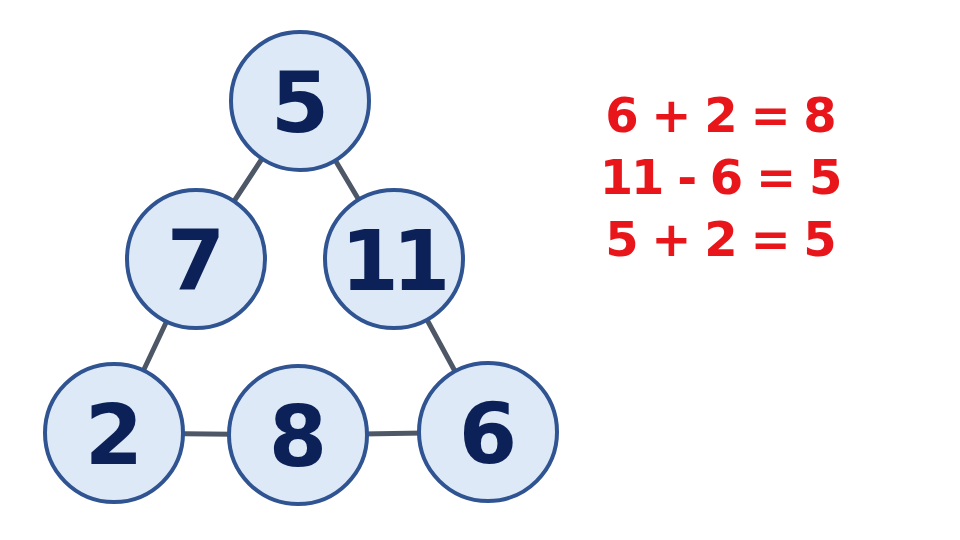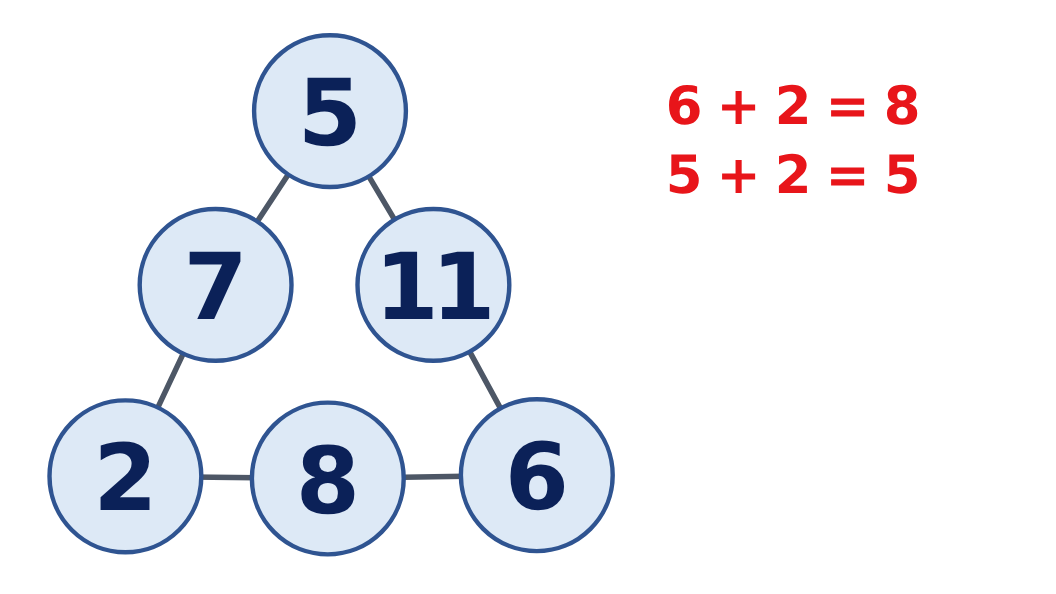--- a/index.html
+++ b/index.html
@@ -56,21 +56,21 @@
   .n-top { left: 229px; top: 30px; }
   .n-ml  { left: 125px; top: 188px; }
   .n-mr  { left: 323px; top: 188px; }
   .n-bl  { left: 43px;  top: 362px; }
   .n-bm  { left: 227px; top: 364px; }
   .n-br  { left: 417px; top: 361px; }
 
   .equations {
     position: absolute;
     left: 560px;
-    top: 66px;
+    top: 84px;
     width: 320px;
     text-align: center;
   }
   .eq-line {
     font-family: "DejaVu Sans", "Liberation Sans", sans-serif;
     font-weight: bold;
     font-size: 48px;
     line-height: 62px;
     letter-spacing: -2px;
     color: #e8151a;
@@ -110,16 +110,17 @@
   <div class="node n-bm">
     <span class="num">8</span>
   </div>
 
   <div class="node n-br">
     <span class="num">6</span>
   </div>
 
   <div class="equations">
     <div class="eq-line">6 + 2 = 8</div>
+    <div class="eq-line">11 - 6 = 5</div>
     <div class="eq-line">5 + 2 = 5</div>
   </div>
 
 </div>
 
 </body></html>

